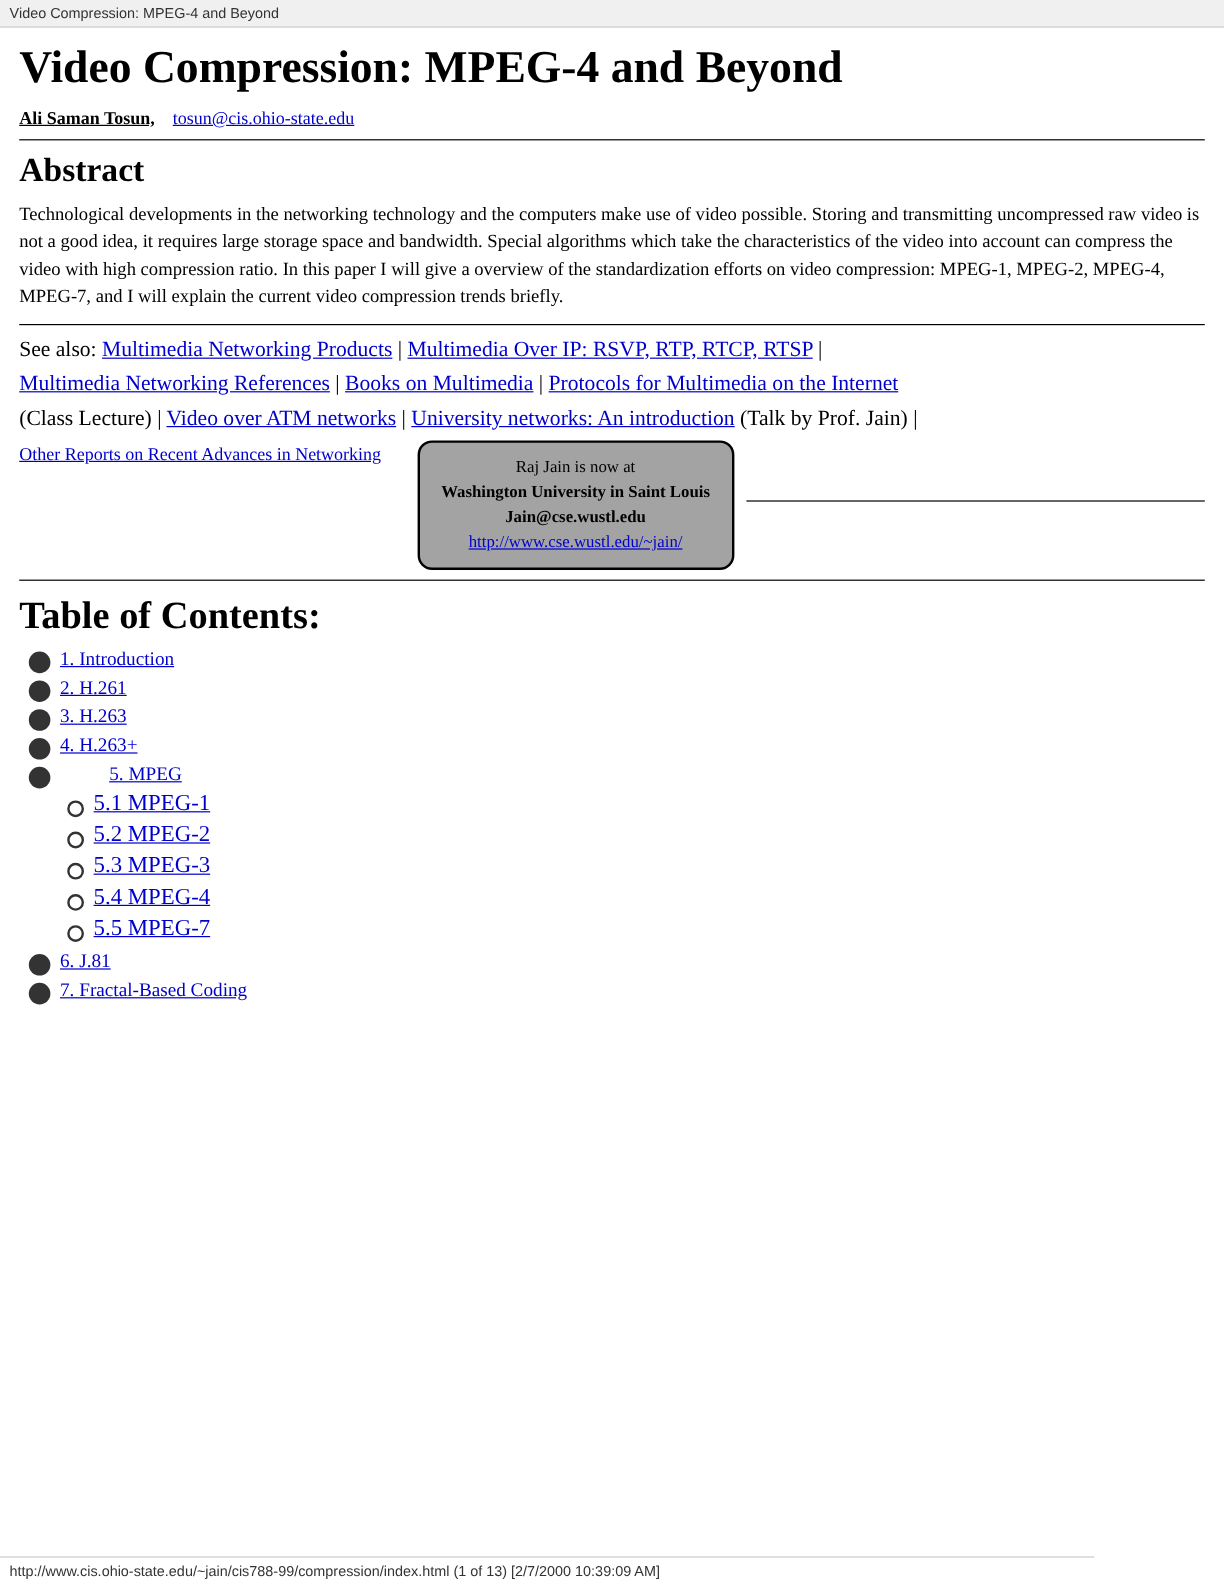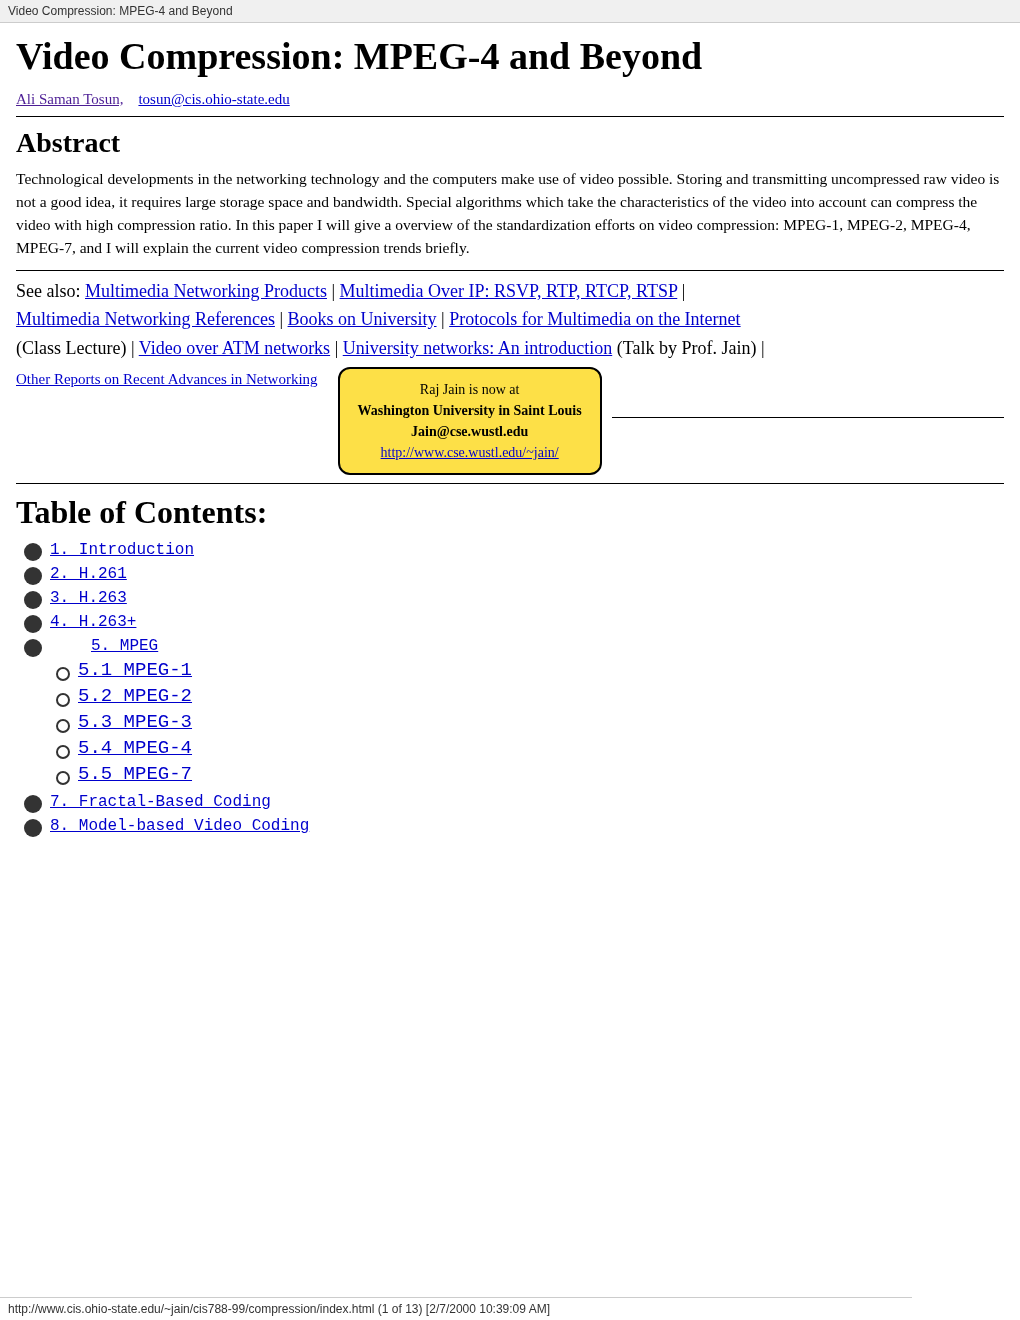--- a/index.html
+++ b/index.html
@@ -32,22 +32,22 @@
     }
     .author-line {
       margin-bottom: 8px;
       font-size: 15px;
     }
     a {
       color: #00c;
       text-decoration: underline;
     }
     a.author-name {
-      color: #4c1d95;
-      font-weight: normal;
+      color: #000000;
+      font-weight: bold;
     }
     hr {
       border: none;
       border-top: 1px solid #000;
       margin: 6px 0;
     }
     h2.section-title {
       font-size: 28px;
       font-weight: bold;
       margin-top: 10px;
@@ -81,22 +81,22 @@
       flex: 0 0 auto;
       min-width: 0;
     }
     .raj-jain-box {
       border: 2px solid #000;
       border-radius: 12px;
       padding: 10px 18px;
       font-size: 14px;
       text-align: center;
       line-height: 1.5;
-      margin-left: 20px;
-      background: #fde047;
+      margin-left: 30px;
+      background: #a3a3a3;
       min-width: 200px;
     }
     .raj-jain-box strong {
       font-weight: bold;
     }
     .raj-jain-right-line {
       flex: 1 1 auto;
       border-top: 1px solid #000;
       margin-top: 50px;
       margin-left: 10px;
@@ -110,21 +110,20 @@
     ul.toc-list {
       list-style: none;
       padding-left: 8px;
       margin-bottom: 0;
     }
     ul.toc-list > li {
       font-size: 16px;
       margin-bottom: 4px;
       display: flex;
       align-items: flex-start;
-      font-family: Liberation Mono, monospace;
     }
     ul.toc-list > li .bullet {
       display: inline-block;
       width: 18px;
       height: 18px;
       background: #333;
       border-radius: 50%;
       margin-right: 8px;
       margin-top: 2px;
       flex-shrink: 0;
@@ -185,21 +184,21 @@
   <h2 class="section-title">Abstract</h2>
 
   <p class="abstract-text">Technological developments in the networking technology and the computers make use of video possible. Storing and transmitting uncompressed raw video is not a good idea, it requires large storage space and bandwidth. Special algorithms which take the characteristics of the video into account can compress the video with high compression ratio. In this paper I will give a overview of the standardization efforts on video compression: MPEG-1, MPEG-2, MPEG-4, MPEG-7, and I will explain the current video compression trends briefly.</p>
 
   <div class="see-also-block">
     <div class="see-also">
       <span>See also:</span>
       <a href="#">Multimedia Networking Products</a> |
       <a href="#">Multimedia Over IP: RSVP, RTP, RTCP, RTSP</a> |<br>
       <a href="#">Multimedia Networking References</a> |
-      <a href="#">Books on University</a> |
+      <a href="#">Books on Multimedia</a> |
       <a href="#">Protocols for Multimedia on the Internet</a><br>
       <span>(Class Lecture)</span> |
       <a href="#">Video over ATM networks</a> |
       <a href="#">University networks: An introduction</a>
       <span>(Talk by Prof. Jain)</span> |
     </div>
   </div>
 
   <div class="raj-jain-box-row">
     <div class="raj-jain-left">
@@ -264,29 +263,29 @@
           <span class="sub-bullet"></span>
           <a href="#">5.4 MPEG-4</a>
         </li>
         <li>
           <span class="sub-bullet"></span>
           <a href="#">5.5 MPEG-7</a>
         </li>
       </ul>
     </li>
 
+    <li>
+      <span class="bullet"></span>
+      <a href="#">6. J.81</a>
+    </li>
 
     <li>
       <span class="bullet"></span>
       <a href="#">7. Fractal-Based Coding</a>
     </li>
 
-    <li>
-      <span class="bullet"></span>
-      <a href="#">8. Model-based Video Coding</a>
-    </li>
   </ul>
 
 </div>
 
 <div id="footer">
   <span>http://www.cis.ohio-state.edu/~jain/cis788-99/compression/index.html (1 of 13) [2/7/2000 10:39:09 AM]</span>
 </div>
 
 </body></html>

